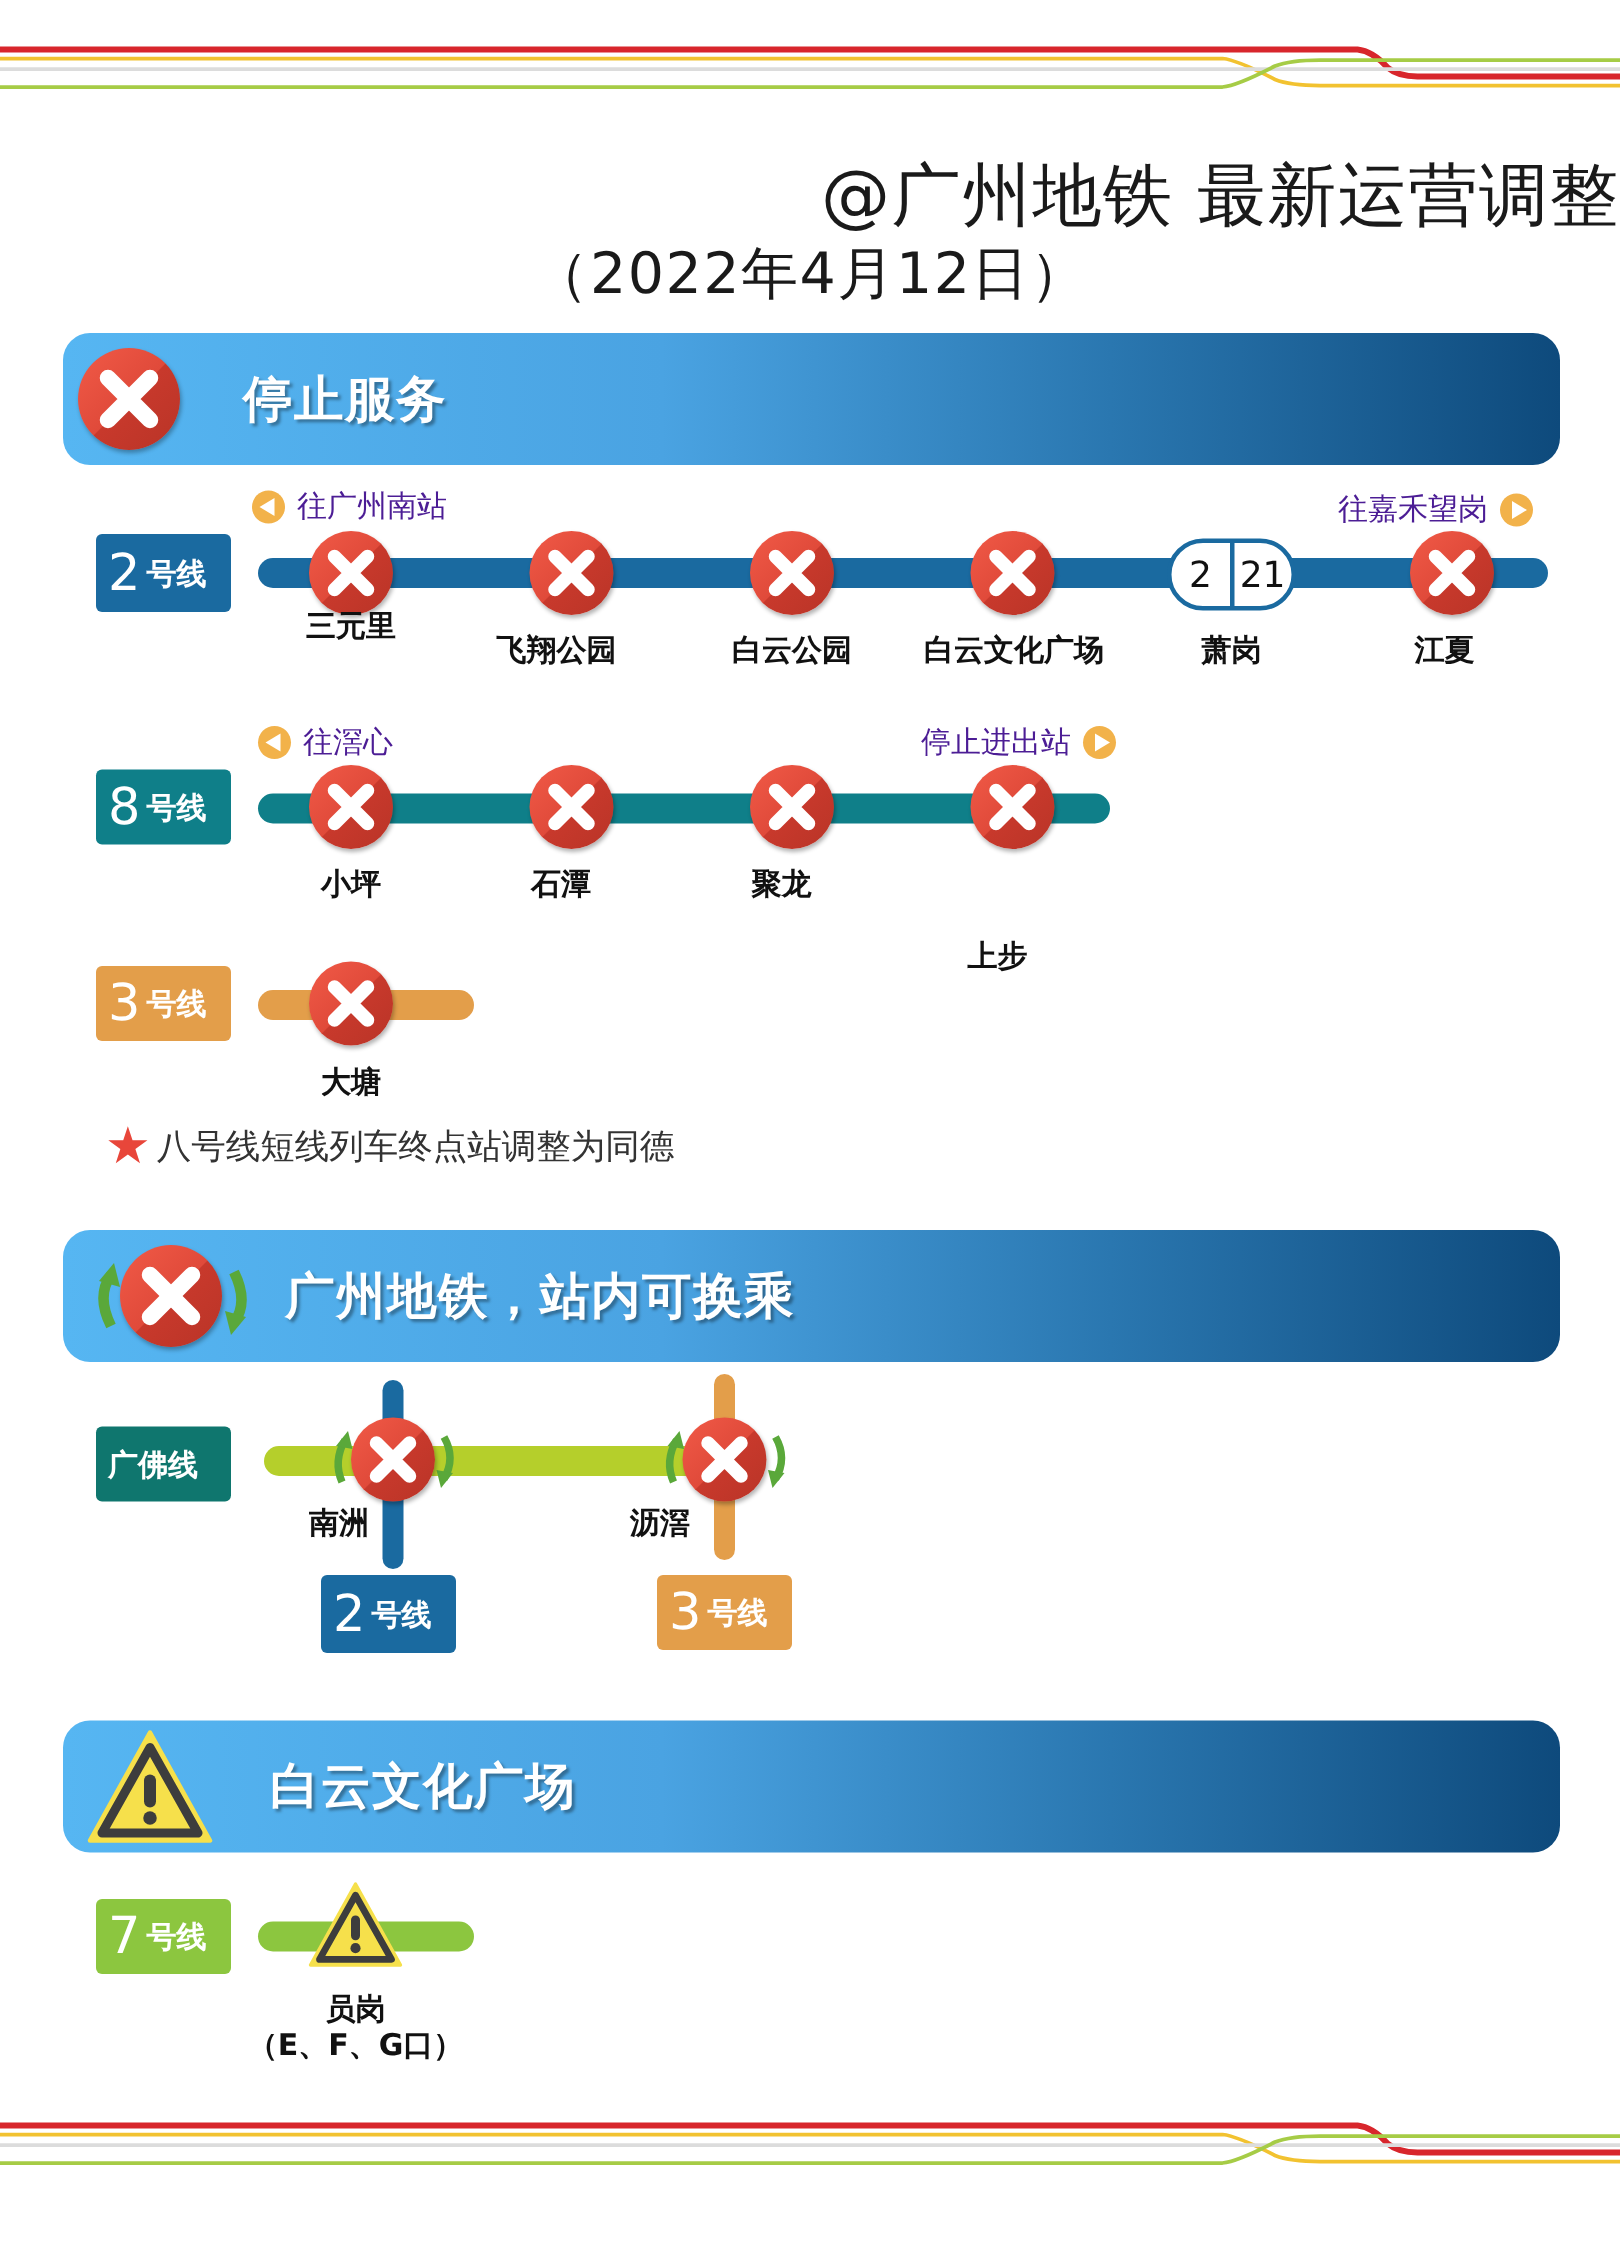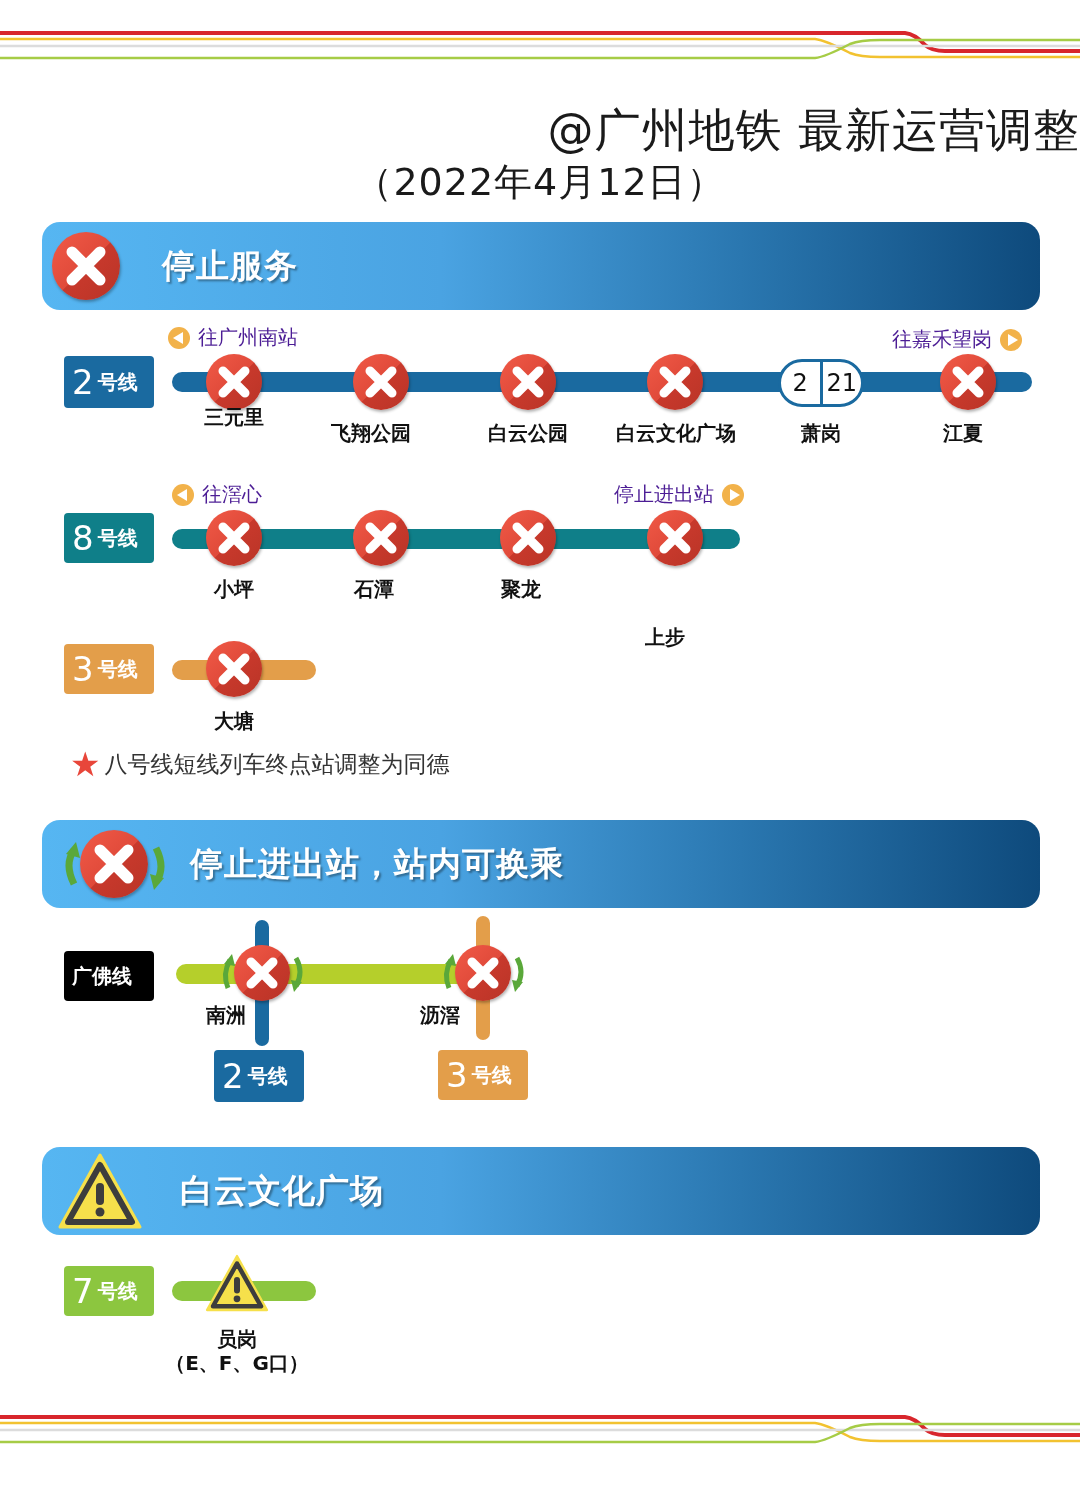--- a/index.html
+++ b/index.html
@@ -168,24 +168,24 @@
     <path d="M14 50 Q4 30 14 16" stroke="#5aa83a" stroke-width="7" fill="none"></path>
     <path d="M6 20 L16 8 L20 24 Z" fill="#5aa83a"></path>
     <path d="M96 14 Q106 34 96 48" stroke="#5aa83a" stroke-width="7" fill="none"></path>
     <path d="M104 44 L94 56 L90 40 Z" fill="#5aa83a"></path>
   </svg>
   <div class="xbadge" style="left:38px;top:10px;width:68px;height:68px;">
     <svg viewBox="0 0 68 68">
         <path d="M20 20 L48 48 M48 20 L20 48" stroke="#fff" stroke-width="11" stroke-linecap="round"></path>
       </svg>
   </div>
-  <div class="banner-label" style="left:148px;">停止进出站，站内可换乘</div>
-</div>
-
-<div class="line-badge" style="left:64px;top:951px;width:90px;height:50px;background:#000000;">
+  <div class="banner-label" style="left:148px;">广州地铁，站内可换乘</div>
+</div>
+
+<div class="line-badge" style="left:64px;top:951px;width:90px;height:50px;background:#0f766e;">
   <span class="suf">广佛线</span>
 </div>
 <div class="vtrack" style="left:255px;top:920px;height:126px;background:#1a6aa0;"></div>
 <div class="vtrack" style="left:476px;top:916px;height:124px;background:#e39e4a;"></div>
 <div class="track" style="left:176px;top:964px;width:300px;background:#b5cf2b;"></div>
 
 <svg class="abs" style="left:218px;top:950px;width:90px;height:46px;" viewBox="0 0 90 46">
   <path d="M10 38 Q4 24 12 10" stroke="#5aa83a" stroke-width="5" fill="none"></path>
     <path d="M6 14 L14 4 L17 16 Z" fill="#5aa83a"></path>
   <path d="M78 8 Q86 22 78 36" stroke="#5aa83a" stroke-width="5" fill="none"></path>

